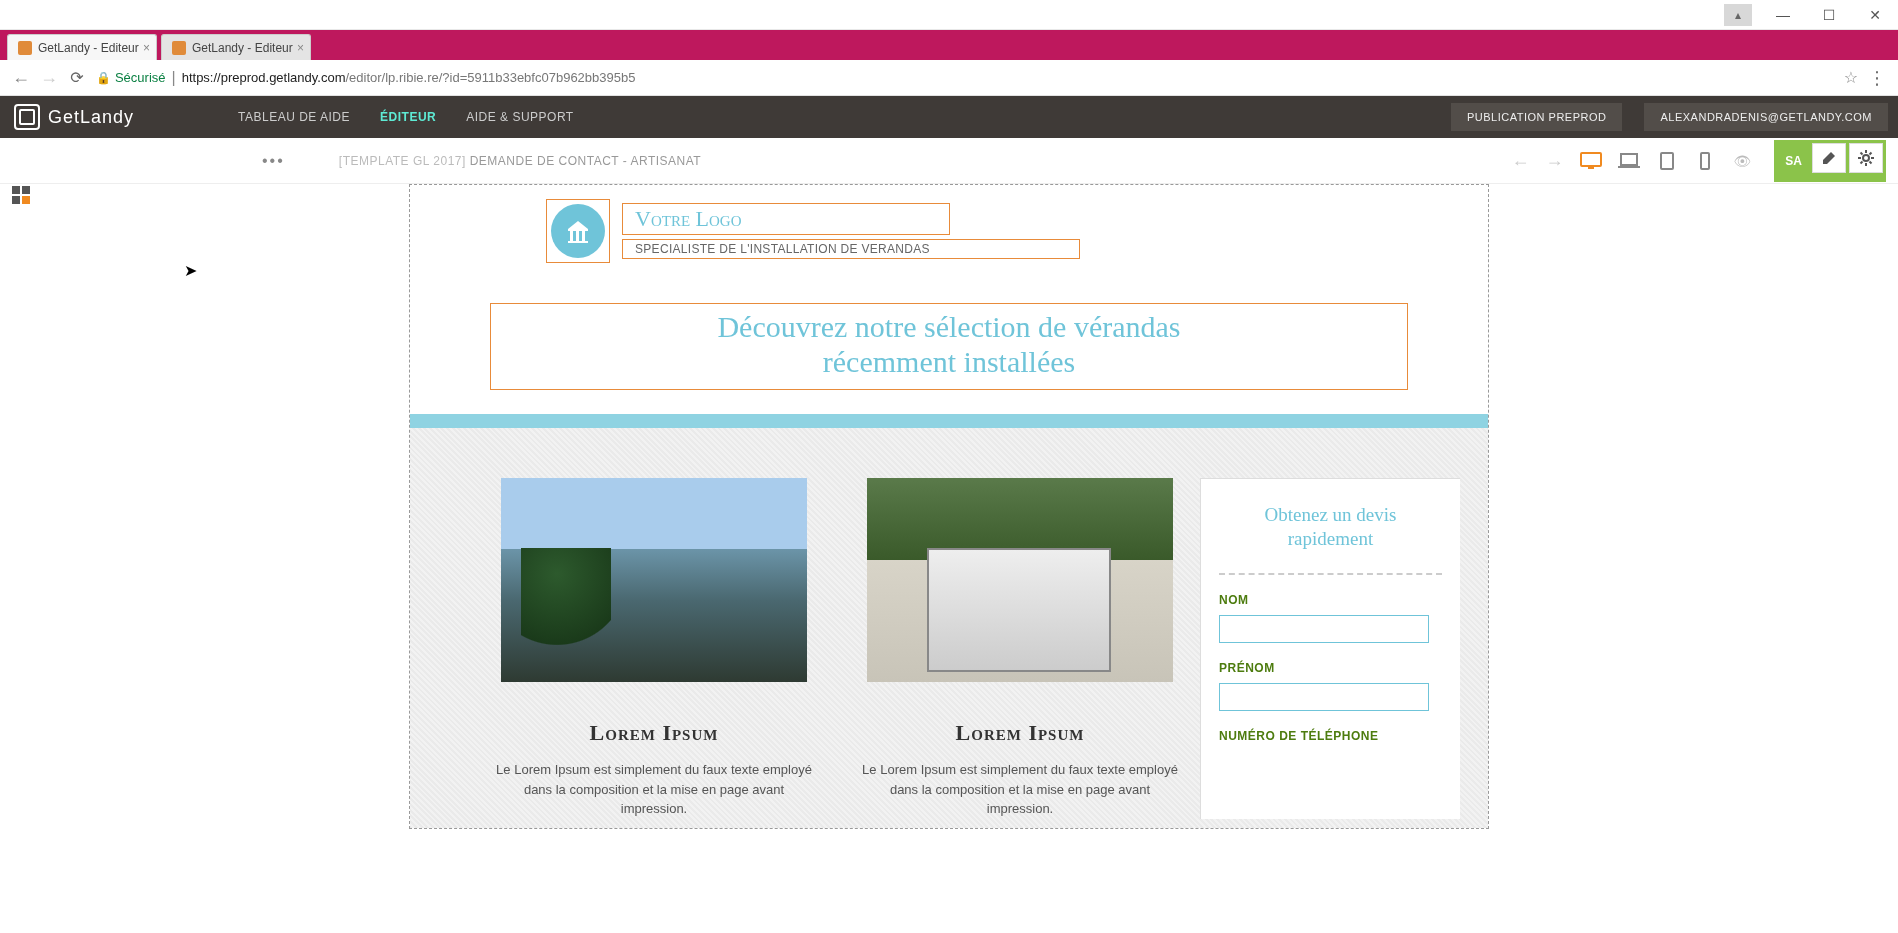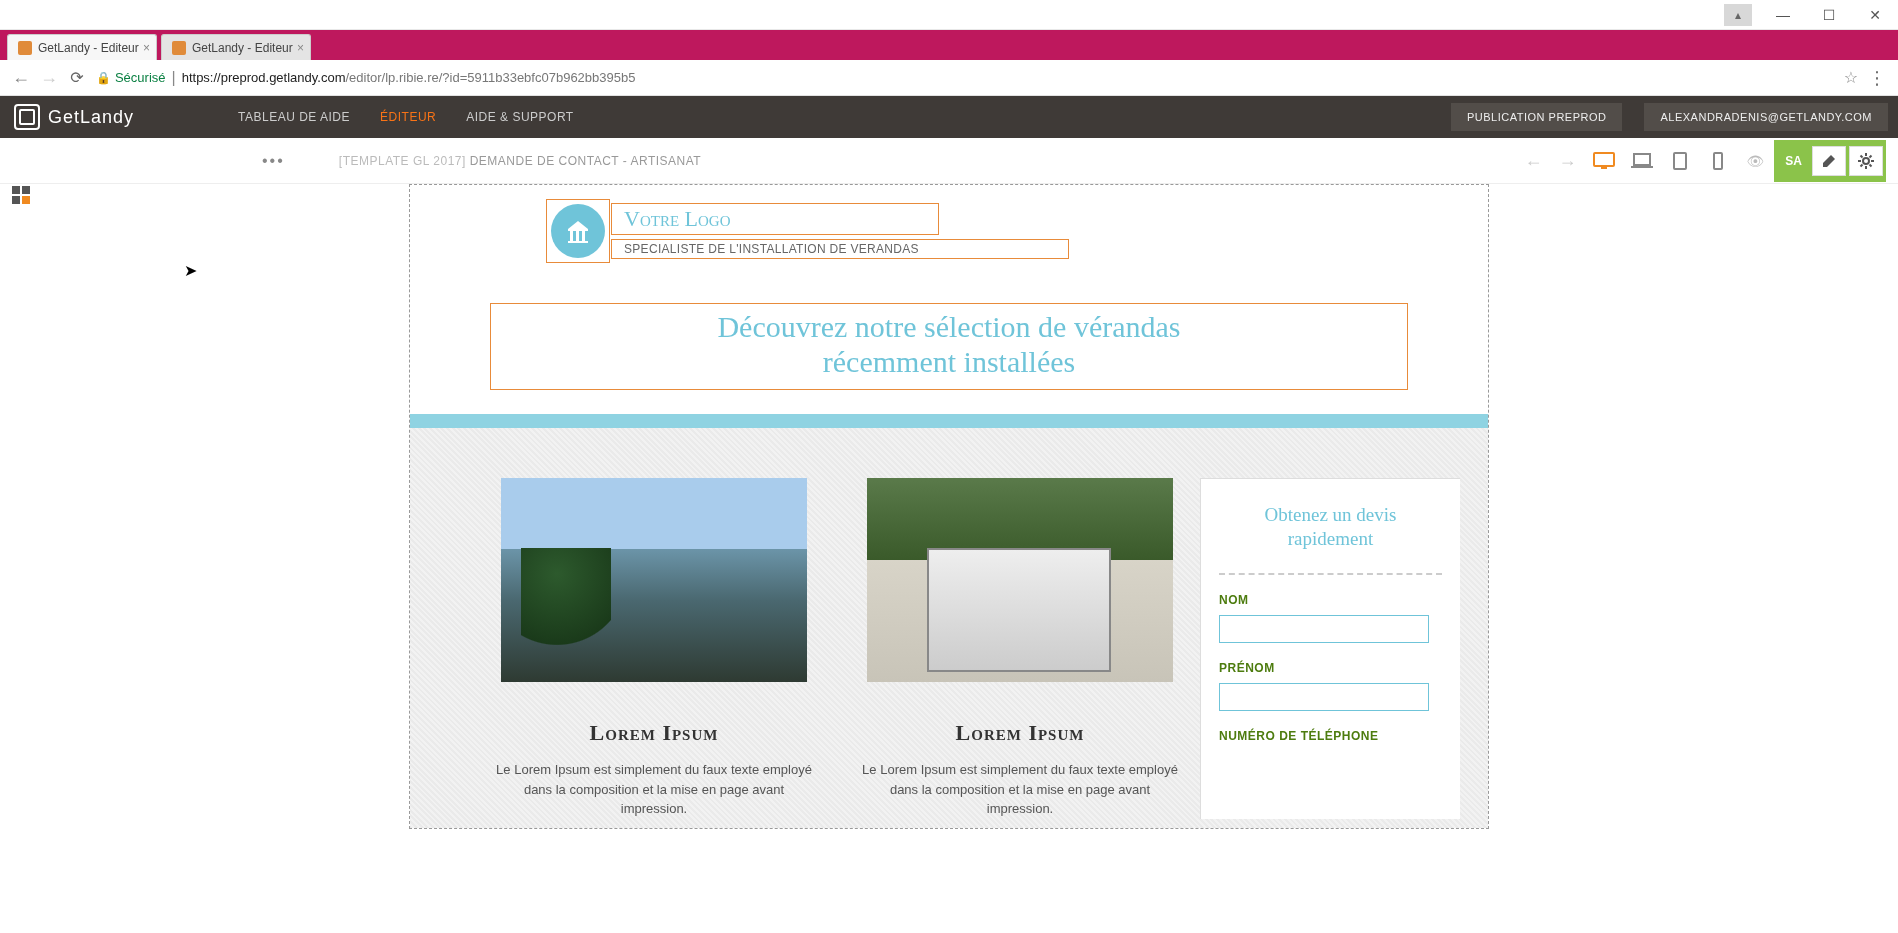--- a/index.html
+++ b/index.html
@@ -30,39 +30,39 @@
 .kebab{color:#666;font-size:18px;margin-right:4px;}
 
 
 .app-header{height:42px;background:#3f3a37;display:flex;align-items:center;color:#fff;}
 .logo-block{display:flex;align-items:center;padding:0 14px;gap:8px;}
 .logo-mark{width:26px;height:26px;border:2px solid #fff;border-radius:4px;position:relative;}
 .logo-mark::after{content:"";position:absolute;inset:3px;border:2px solid #fff;border-radius:2px;}
 .logo-text{font-size:18px;font-weight:300;letter-spacing:1px;}
 .nav-menu{display:flex;gap:30px;margin-left:90px;}
 .nav-item{font-size:12px;letter-spacing:.5px;color:#ccc;}
-.nav-item.active{color:#f97316;}
+.nav-item.active{color:#5eead4;font-weight:bold;}
 .right-pills{margin-left:auto;display:flex;gap:22px;padding-right:10px;}
 .pill{background:#524d49;color:#eee;font-size:11px;padding:8px 16px;letter-spacing:.5px;}
 
 
 .sec-toolbar{height:46px;background:#fff;display:flex;align-items:center;padding:0 12px;border-bottom:1px solid #eee;}
 .dots3{color:#888;letter-spacing:2px;font-size:16px;margin:0 10px 0 250px;}
 .doc-title{color:#999;font-size:12px;letter-spacing:.5px;padding-left:44px;}
 .doc-title .prefix{color:#bbb;}
 .tool-spacer{flex:1;}
 .hist-arrow{color:#ccc;font-size:18px;margin:0 8px;}
 .device-btn{width:30px;height:30px;display:flex;align-items:center;justify-content:center;color:#888;margin:0 4px;}
 .device-btn.active{color:#f08a20;}
 .device-btn svg{display:block;}
 .eye{color:#bbb;margin:0 10px;font-size:14px;}
 .save-main{background:#8bc34a;color:#fff;font-size:12px;font-weight:bold;padding:0 8px;height:36px;display:flex;align-items:center;}
 .save-btn{background:#fff;border:1px solid #ddd;width:34px;height:30px;display:flex;align-items:center;justify-content:center;color:#555;margin-left:2px;}
 .gear-btn{background:#fff;border:1px solid #ddd;width:34px;height:30px;display:flex;align-items:center;justify-content:center;color:#555;margin-left:3px;}
-.green-wrap{background:#8bc34a;padding:3px;display:flex;align-items:center;}
+.green-wrap{background:#8bc34a;padding:3px;display:flex;align-items:flex-start;margin-left:13px;}
 
 
 .toolbox{position:absolute;left:6px;top:180px;width:30px;height:30px;display:flex;align-items:center;justify-content:center;}
 .toolbox-icon{display:grid;grid-template-columns:1fr 1fr;grid-template-rows:1fr 1fr;gap:2px;width:18px;height:18px;}
 .toolbox-icon span{background:#555;}
 .toolbox-icon span:last-child{background:#f08a20;}
 
 
 .canvas-wrap{position:absolute;top:184px;left:0;right:0;bottom:0;overflow:hidden;}
 .page-outline{margin:0 auto;width:1080px;border:1px dashed #999;position:relative;background:#fff;}
@@ -70,21 +70,21 @@
 .guide-v.left{left:58px;}
 .guide-v.right{right:58px;}
 .guide-handle{position:absolute;width:10px;height:30px;background:#4fc3d9;top:52px;border-radius:3px;}
 .guide-handle.left{left:54px;}
 .guide-handle.right{right:54px;}
 
 .sel-orange{border:1px solid #e88b3a;}
 
 
 .hero{background:#fff;padding:14px 0 0 0;position:relative;}
-.brand-row{display:flex;align-items:center;padding-left:136px;gap:1px;margin-bottom:40px;}
+.brand-row{display:flex;align-items:center;padding-left:136px;gap:12px;margin-bottom:40px;}
 .brand-logo{width:64px;height:64px;border:1px solid #e88b3a;display:flex;align-items:center;justify-content:center;}
 .brand-circle{width:54px;height:54px;border-radius:50%;background:#6fc4d9;display:flex;align-items:center;justify-content:center;color:#fff;font-size:26px;}
 .brand-texts{display:flex;flex-direction:column;gap:4px;}
 .brand-title{border:1px solid #e88b3a;padding:2px 12px;color:#6fc4d9;font-size:22px;font-variant:small-caps;width:328px;font-family:Georgia,serif;}
 .brand-sub{border:1px solid #e88b3a;padding:2px 12px;color:#666;font-size:12px;letter-spacing:.3px;width:458px;}
 .hero-headline-box{margin:0 auto;width:918px;border:1px solid #e88b3a;padding:6px 0 10px 0;text-align:center;}
 .hero-headline{color:#6fc4d9;font-size:30px;line-height:1.15;font-family:Georgia,serif;}
 .hero-divider{height:14px;background:#8fd3e2;margin-top:24px;}
 
 

